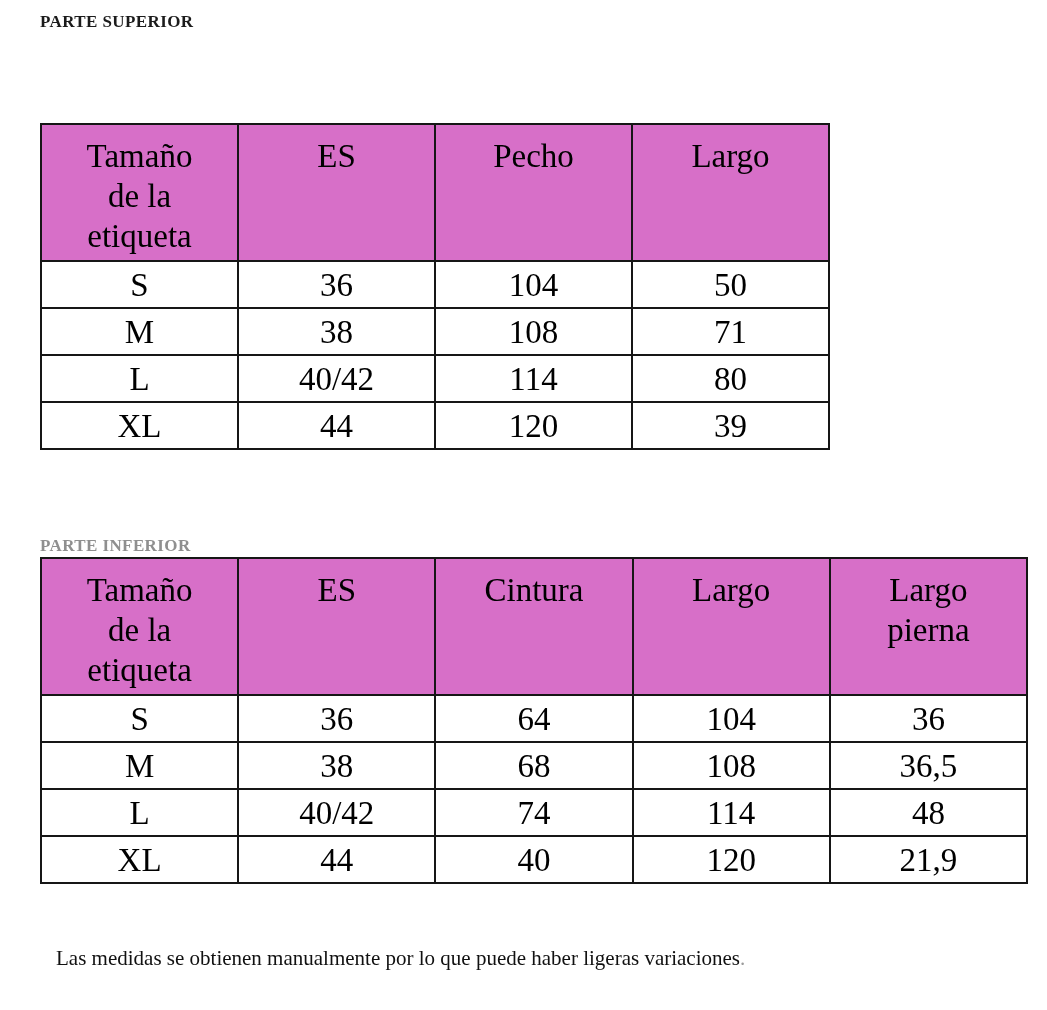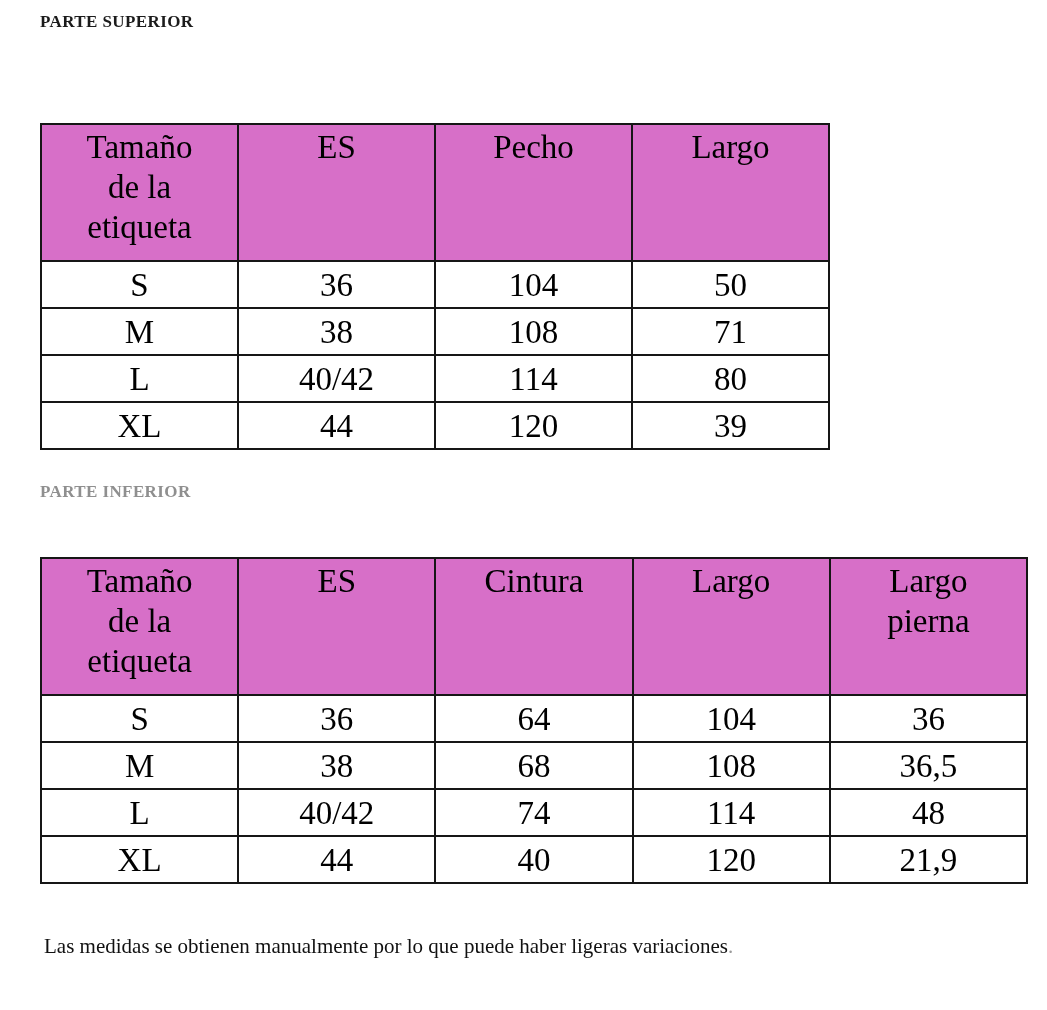--- a/index.html
+++ b/index.html
@@ -19,21 +19,21 @@
   .section-heading {
     position: absolute;
     left: 40px;
     font-size: 17px;
     font-weight: bold;
     letter-spacing: 0.4px;
     color: #1b1b1b;
   }
   .heading-superior { top: 12px; }
   .heading-inferior {
-    top: 482px;
+    top: 536px;
     color: var(--heading-inferior, #8f8f8f);
   }
   table.size-table {
     position: absolute;
     left: 40px;
     border-collapse: collapse;
     table-layout: fixed;
     font-size: 33px;
   }
   .table-superior { top: 123px; width: 790px; }
@@ -41,34 +41,34 @@
   .size-table th, .size-table td {
     border: 2px solid var(--border, #161616);
     text-align: center;
     padding: 0;
   }
   .size-table thead tr { height: 137px; }
   .size-table th {
     background: var(--header-bg, #d76fc8);
     font-weight: normal;
     vertical-align: top;
-    padding-top: 2px;
+    padding-top: 11px;
     line-height: 40px;
     white-space: pre-line;
   }
   .size-table tbody tr { height: 47px; }
   .size-table td {
     vertical-align: middle;
     line-height: 40px;
   }
   .footer-note {
     position: absolute;
     left: 40px;
     top: 930px;
-    margin: 4px;
+    margin: 16px;
     font-size: 21px;
     color: #111111;
     white-space: nowrap;
   }
   .footer-note .period {
     color: var(--footer-period, #9b9b9b);
   }
 </style>
 </head>
 <body>

